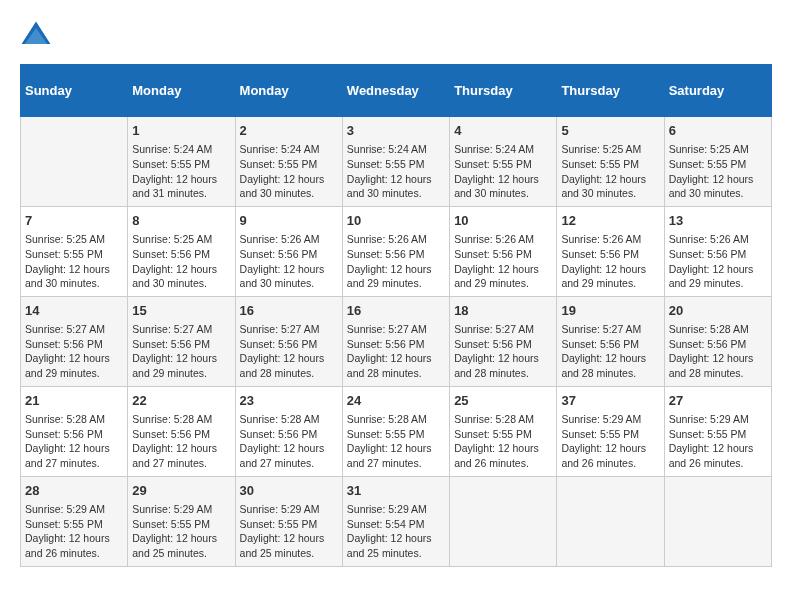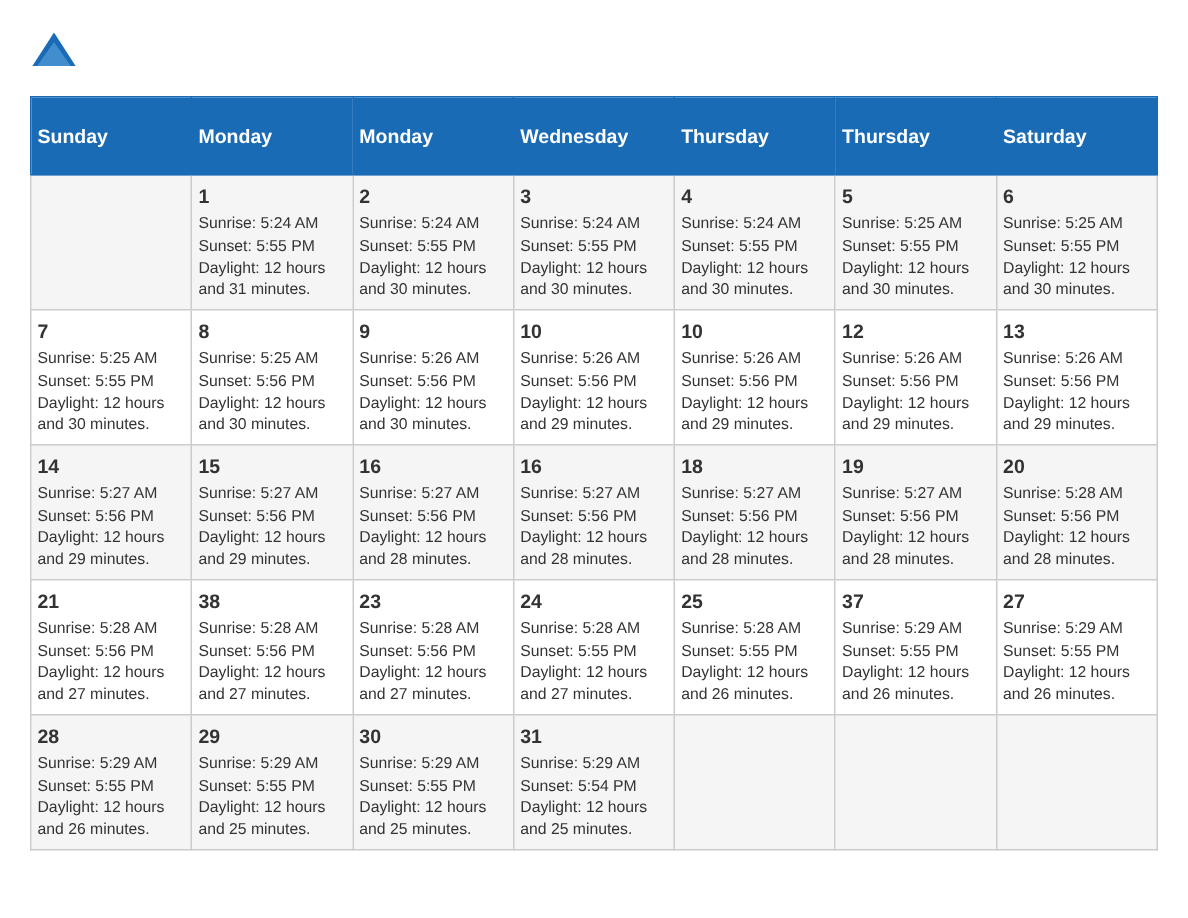--- a/index.html
+++ b/index.html
@@ -273,21 +273,21 @@
       </tr>
       <tr>
         <td>
           <span class="day-num">21</span>
           <div class="day-info">Sunrise: 5:28 AM</div>
           <div class="day-info">Sunset: 5:56 PM</div>
           <div class="day-info">Daylight: 12 hours</div>
           <div class="day-info">and 27 minutes.</div>
         </td>
         <td>
-          <span class="day-num">38</span>
+          <span class="day-num">22</span>
           <div class="day-info">Sunrise: 5:28 AM</div>
           <div class="day-info">Sunset: 5:56 PM</div>
           <div class="day-info">Daylight: 12 hours</div>
           <div class="day-info">and 27 minutes.</div>
         </td>
         <td>
           <span class="day-num">23</span>
           <div class="day-info">Sunrise: 5:28 AM</div>
           <div class="day-info">Sunset: 5:56 PM</div>
           <div class="day-info">Daylight: 12 hours</div>

